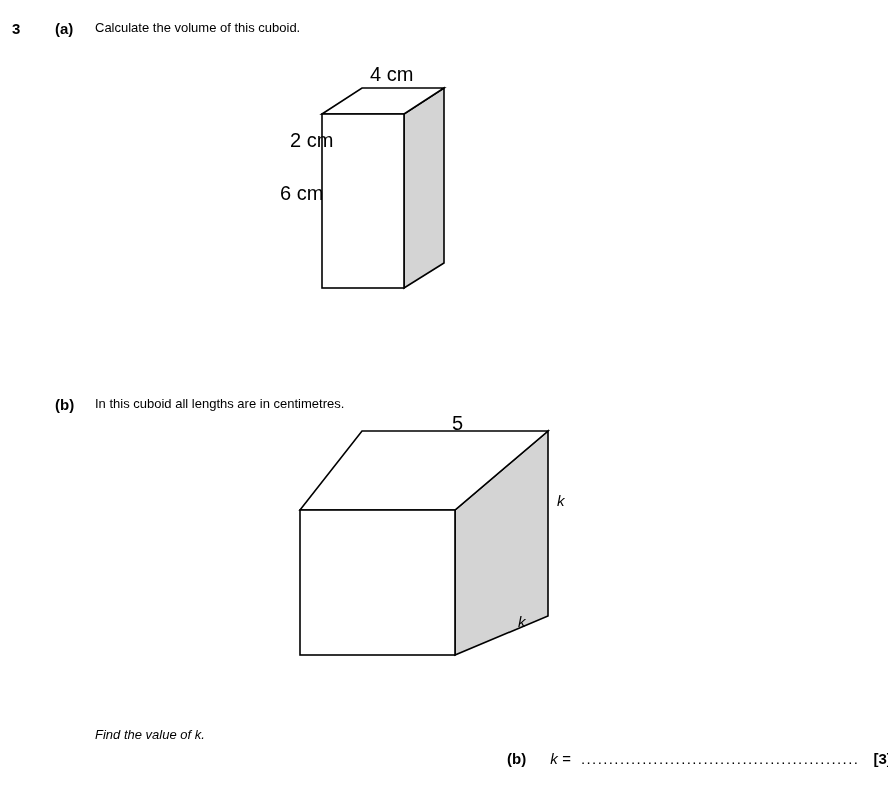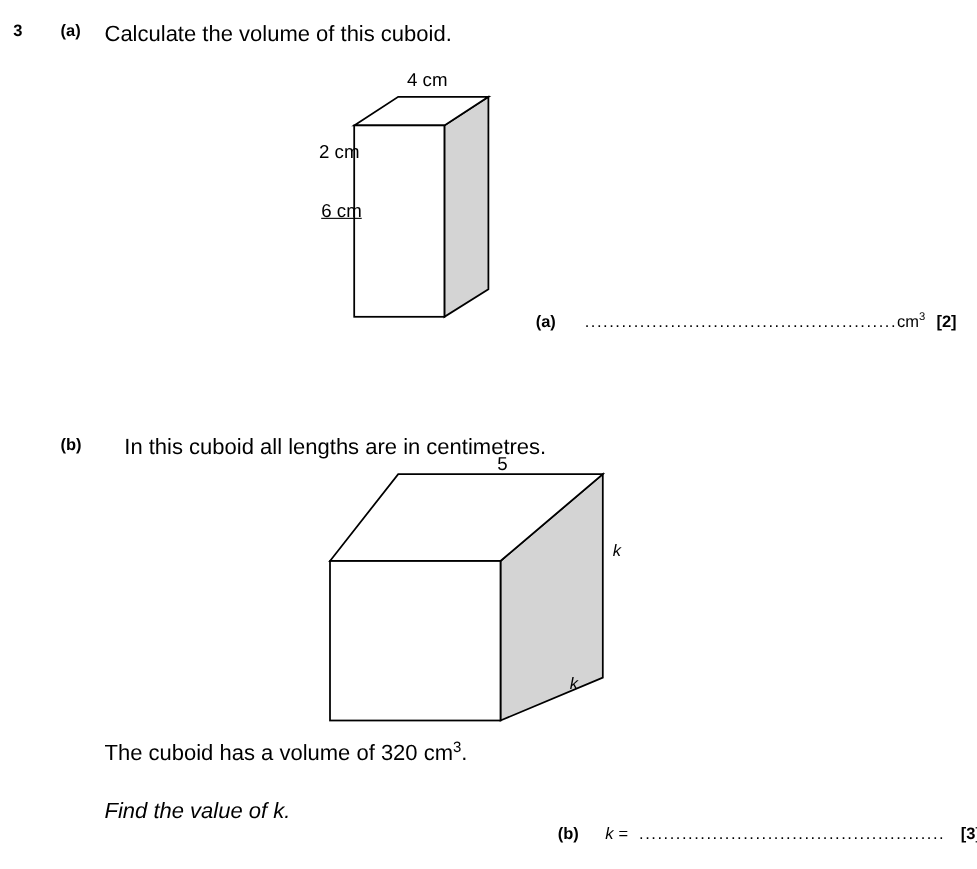--- a/index.html
+++ b/index.html
@@ -26,30 +26,30 @@
   .qnum {
     left: 12px;
     top: 20px;
     font-weight: bold;
     font-size: 15px;
   }
   .part-label {
     font-weight: bold;
     font-size: 15px;
   }
-  .qtext { font-size: 20px; }
+  .qtext { font-size: 13px; }
 
   .pa-label { left: 55px; top: 20px; }
   .pa-text  { left: 95px; top: 20px; }
 
   .pb-label { left: 55px; top: 396px; }
-  .pb-text  { left: 113px; top: 396px; text-align: center; }
+  .pb-text  { left: 95px; top: 396px; text-align: center; }
 
   .dim-label {
-    font-size: 17px;
+    font-size: 20px;
     white-space: nowrap;
   }
   .italic-k {
     font-style: italic;
     font-size: 15px;
   }
 
   .answer-row {
     font-size: 15px;
     white-space: nowrap;
@@ -85,46 +85,40 @@
 
       <polygon points="124,54 164,28 164,203 124,228" fill="#d4d4d4" stroke="#000000" stroke-width="1.6"></polygon>
 
       <polygon points="42,54 82,28 164,28 124,54" fill="#ffffff" stroke="#000000" stroke-width="1.6"></polygon>
 
       <rect x="42" y="54" width="82" height="174" fill="#ffffff" stroke="#000000" stroke-width="1.6"></rect>
     </svg>
   </div>
   <div class="abs dim-label" style="left:370px; top:63px;">4 cm</div>
   <div class="abs dim-label" style="left:290px; top:87px;margin-top:42px;">2 cm</div>
-  <div class="abs dim-label" style="left:292px; top:182px;text-decoration:underline;">6 cm</div>
+  <div class="abs dim-label" style="left:280px; top:182px;">6 cm</div>
 
-  <div class="abs answer-row ans-a">
-    <span class="part-label">(a)</span>
-    <span class="dots" style="margin-left:22px;">...................................................</span><span>cm</span><sup>3</sup>
-    <span class="marks" style="margin-left:6px;">[2]</span>
-  </div>
 
   <div class="abs part-label pb-label">(b)</div>
   <div class="abs qtext pb-text">In this cuboid all lengths are in centimetres.</div>
 
   <div class="abs" style="left:290px; top:418px;">
     <svg width="290" height="245" viewBox="0 0 290 245">
 
       <polygon points="165,92 258,13 258,198 165,237" fill="#d4d4d4" stroke="#000000" stroke-width="1.6"></polygon>
 
       <polygon points="10,92 72,13 258,13 165,92" fill="#ffffff" stroke="#000000" stroke-width="1.6"></polygon>
 
       <rect x="10" y="92" width="155" height="145" fill="#ffffff" stroke="#000000" stroke-width="1.6"></rect>
     </svg>
   </div>
   <div class="abs dim-label" style="left:452px; top:412px;">5</div>
   <div class="abs italic-k" style="left:557px; top:492px;">k</div>
   <div class="abs italic-k" style="left:518px; top:613px;">k</div>
 
-  <div class="abs qtext stmt1"><span>The cuboid has a volume of 320 cm</span><sup>3</sup><span>.</span></div>
   <div class="abs qtext stmt2">Find the value of k.</div>
 
   <div class="abs answer-row ans-b">
     <span class="part-label">(b)</span>
     <span class="italic-k" style="margin-left:20px;">k =</span>
     <span class="dots" style="margin-left:6px;">..................................................</span>
     <span class="marks" style="margin-left:10px;">[3]</span>
   </div>
 
 </div>

